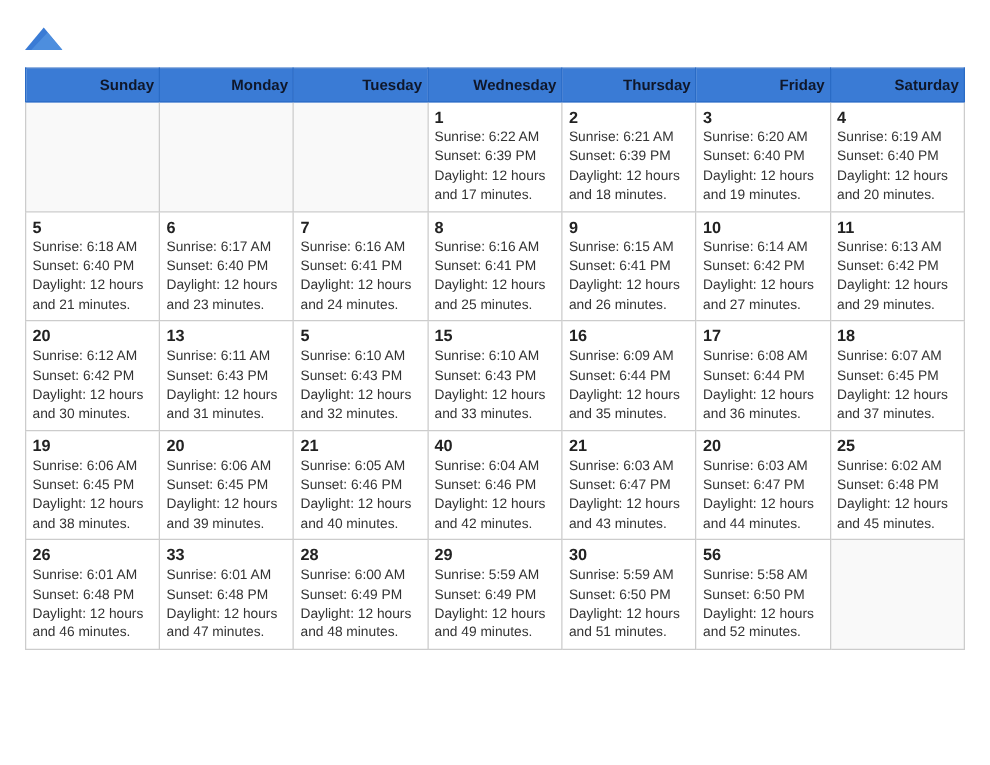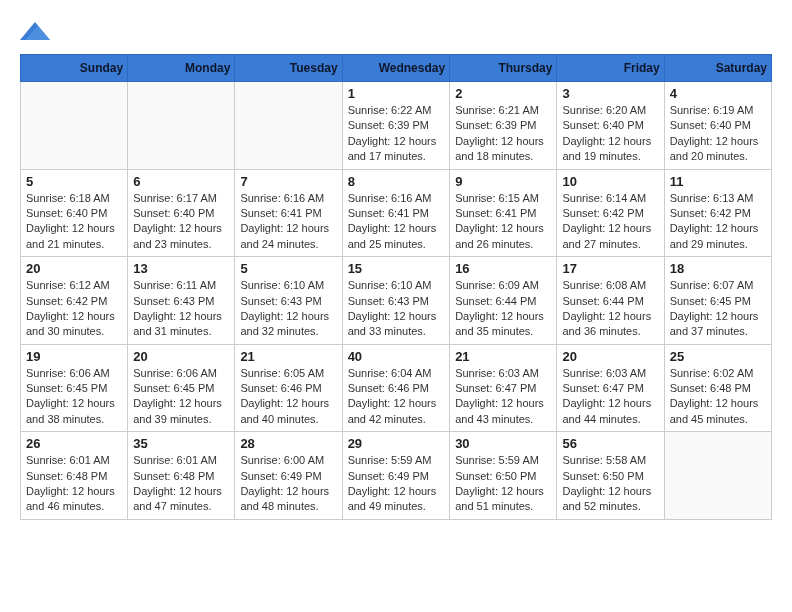--- a/index.html
+++ b/index.html
@@ -217,21 +217,21 @@
           <span class="day-number">25</span>
           <div class="day-info">Sunrise: 6:02 AM<br>Sunset: 6:48 PM<br>Daylight: 12 hours and 45 minutes.</div>
         </td>
       </tr>
       <tr>
         <td>
           <span class="day-number">26</span>
           <div class="day-info">Sunrise: 6:01 AM<br>Sunset: 6:48 PM<br>Daylight: 12 hours and 46 minutes.</div>
         </td>
         <td>
-          <span class="day-number">35</span>
+          <span class="day-number">33</span>
           <div class="day-info">Sunrise: 6:01 AM<br>Sunset: 6:48 PM<br>Daylight: 12 hours and 47 minutes.</div>
         </td>
         <td>
           <span class="day-number">28</span>
           <div class="day-info">Sunrise: 6:00 AM<br>Sunset: 6:49 PM<br>Daylight: 12 hours and 48 minutes.</div>
         </td>
         <td>
           <span class="day-number">29</span>
           <div class="day-info">Sunrise: 5:59 AM<br>Sunset: 6:49 PM<br>Daylight: 12 hours and 49 minutes.</div>
         </td>

